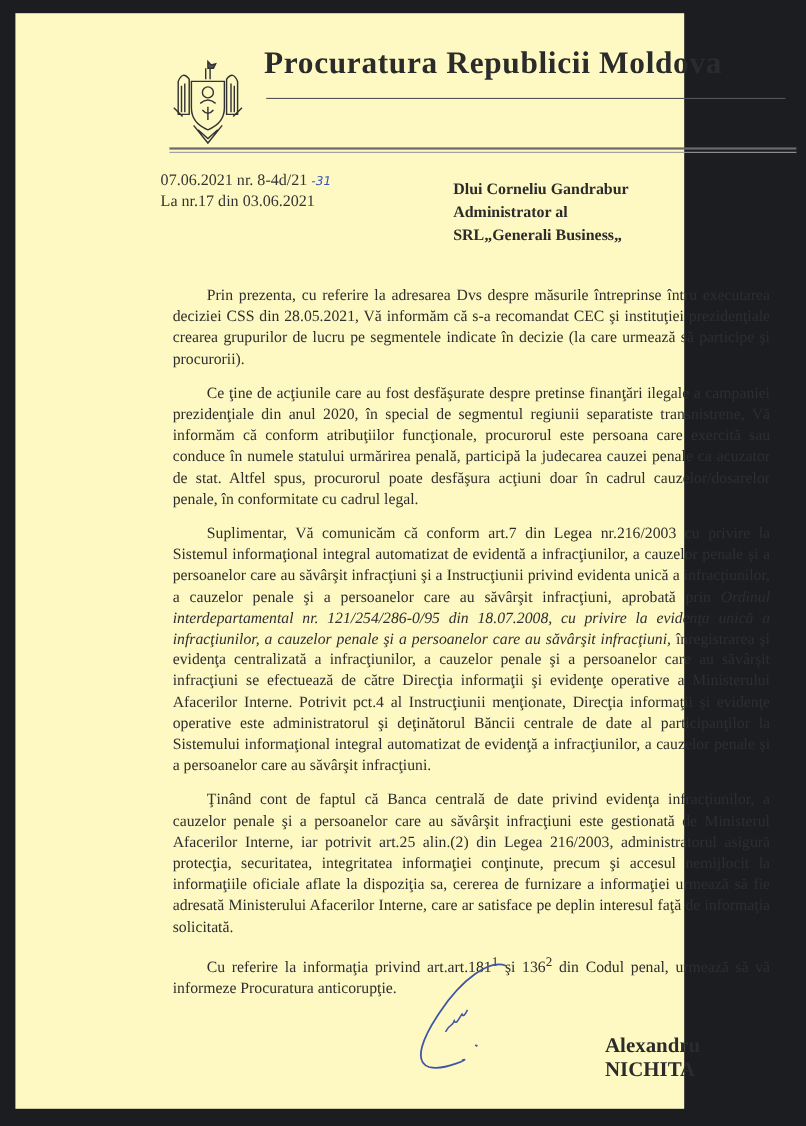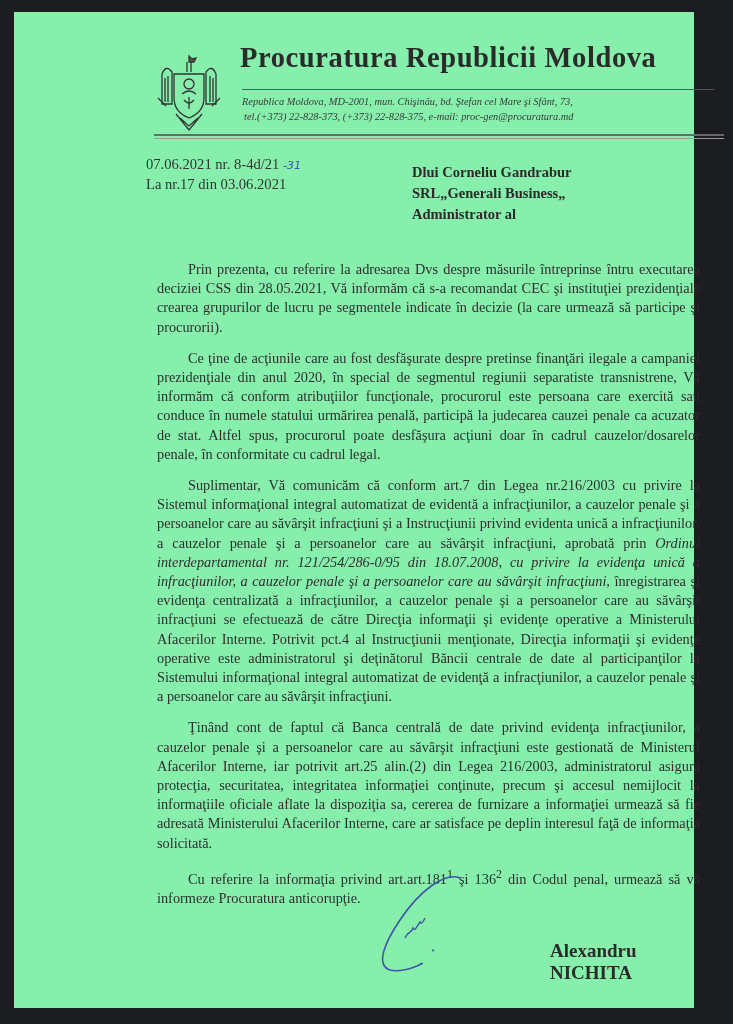--- a/index.html
+++ b/index.html
@@ -1,22 +1,22 @@
 <!DOCTYPE html>
 <html><head>
 <meta charset="utf-8">
 <style>
   html, body { margin: 0; padding: 0; }
   body {
     width: 733px; height: 1024px; background: #1c1d20; position: relative; overflow: hidden;
     font-family: "Liberation Serif", serif; color: #2a2a2a;
   }
   .page {
-    position: absolute; left: 14px; top: 12px; width: 680px; height: 996px;
-    background: #86efac;
+    position: absolute; left: 14px; top: 12px; width: 608px; height: 996px;
+    background: #fef9c3;
   }
   .crest { position: absolute; left: 140px; top: 40px; width: 70px; height: 82px; }
   .org-title {
     position: absolute; left: 226px; top: 30px; font-weight: bold; font-size: 28.5px;
     letter-spacing: 0.6px; color: #2b2b2b; white-space: nowrap;
   }
   .header-rule { position: absolute; left: 228px; top: 77px; width: 472px; height: 1px; background: #555; }
   .address {
     position: absolute; left: 228px; top: 82px; font-style: italic; font-size: 10.4px; line-height: 15px;
     color: #3a3a3a; white-space: nowrap;
@@ -58,39 +58,35 @@
       <circle cx="35" cy="32" r="5"></circle>
       <path d="M28 42 q7 -6 14 0 M30 48 q5 6 10 0"></path>
       <path d="M35 45 l0 12"></path>
       <path d="M4 46 l8 8 M66 46 l-8 8"></path>
       <path d="M22 62 l13 16 l13 -16 M26 66 l9 8 l9 -8"></path>
     </g>
   </svg>
 
   <div class="org-title">Procuratura Republicii Moldova</div>
   <div class="header-rule"></div>
-  <div class="address">
-    <div>Republica Moldova, MD-2001, mun. Chişinău, bd. Ştefan cel Mare şi Sfânt, 73,</div>
-    <div class="l2">tel.(+373) 22-828-373, (+373) 22-828-375, e-mail: proc-gen@procuratura.md</div>
-  </div>
   <div class="bottom-rule"></div>
   <div class="bottom-rule-thin"></div>
 
   <div class="ref">
     <div>
       <span>07.06.2021 nr. 8-4d/21</span>
       <span class="handwritten">-31</span>
     </div>
     <div>La nr.17 din 03.06.2021</div>
   </div>
 
   <div class="recipient">
     <div>Dlui Corneliu Gandrabur</div>
+    <div>Administrator al</div>
     <div>SRL„Generali Business„</div>
-    <div>Administrator al</div>
   </div>
 
   <div class="body">
     <p>Prin prezenta, cu referire la adresarea Dvs despre măsurile întreprinse întru executarea deciziei CSS din 28.05.2021, Vă informăm că s-a recomandat CEC şi instituţiei prezidenţiale crearea grupurilor de lucru pe segmentele indicate în decizie (la care urmează să participe şi procurorii).</p>
     <p>Ce ţine de acţiunile care au fost desfăşurate despre pretinse finanţări ilegale a campaniei prezidenţiale din anul 2020, în special de segmentul regiunii separatiste transnistrene, Vă informăm că conform atribuţiilor funcţionale, procurorul este persoana care exercită sau conduce în numele statului urmărirea penală, participă la judecarea cauzei penale ca acuzator de stat. Altfel spus, procurorul poate  desfăşura acţiuni doar în cadrul cauzelor/dosarelor penale, în conformitate cu cadrul legal.</p>
     <p><span>Suplimentar, Vă comunicăm că conform art.7 din Legea nr.216/2003 cu privire la Sistemul informaţional integral automatizat de evidentă a infracţiunilor, a cauzelor penale şi a persoanelor care au săvârşit infracţiuni şi a Instrucţiunii privind evidenta unică a infracţiunilor, a cauzelor penale şi a persoanelor care au săvârşit infracţiuni, aprobată prin </span><i>Ordinul interdepartamental nr. 121/254/286-0/95 din 18.07.2008, cu privire la evidenţa unică a infracţiunilor, a cauzelor penale şi a persoanelor care au săvârşit infracţiuni,</i><span> înregistrarea şi evidenţa centralizată a infracţiunilor, a cauzelor penale şi a persoanelor care au săvârşit infracţiuni se efectuează de către Direcţia informaţii şi evidenţe operative a Ministerului Afacerilor Interne. Potrivit pct.4 al Instrucţiunii menţionate, Direcţia informaţii şi evidenţe operative este administratorul şi deţinătorul Băncii centrale de date al participanţilor la Sistemului informaţional integral automatizat de evidenţă a infracţiunilor, a cauzelor penale şi a persoanelor care au săvârşit infracţiuni.</span></p>
     <p>Ţinând cont de faptul că Banca centrală de date privind evidenţa infracţiunilor, a cauzelor penale şi a persoanelor care au săvârşit infracţiuni este gestionată de Ministerul Afacerilor Interne, iar potrivit art.25 alin.(2) din Legea 216/2003, administratorul asigură protecţia, securitatea, integritatea informaţiei conţinute, precum şi accesul nemijlocit la informaţiile oficiale aflate la dispoziţia sa, cererea de furnizare a informaţiei urmează să fie adresată Ministerului Afacerilor Interne, care ar satisface pe deplin interesul faţă de informaţia solicitată.</p>
     <p><span>Cu referire la informaţia privind art.art.181</span><sup>1</sup><span> şi 136</span><sup>2</sup><span> din Codul penal, urmează să vă informeze Procuratura anticorupţie.</span></p>
   </div>
 

